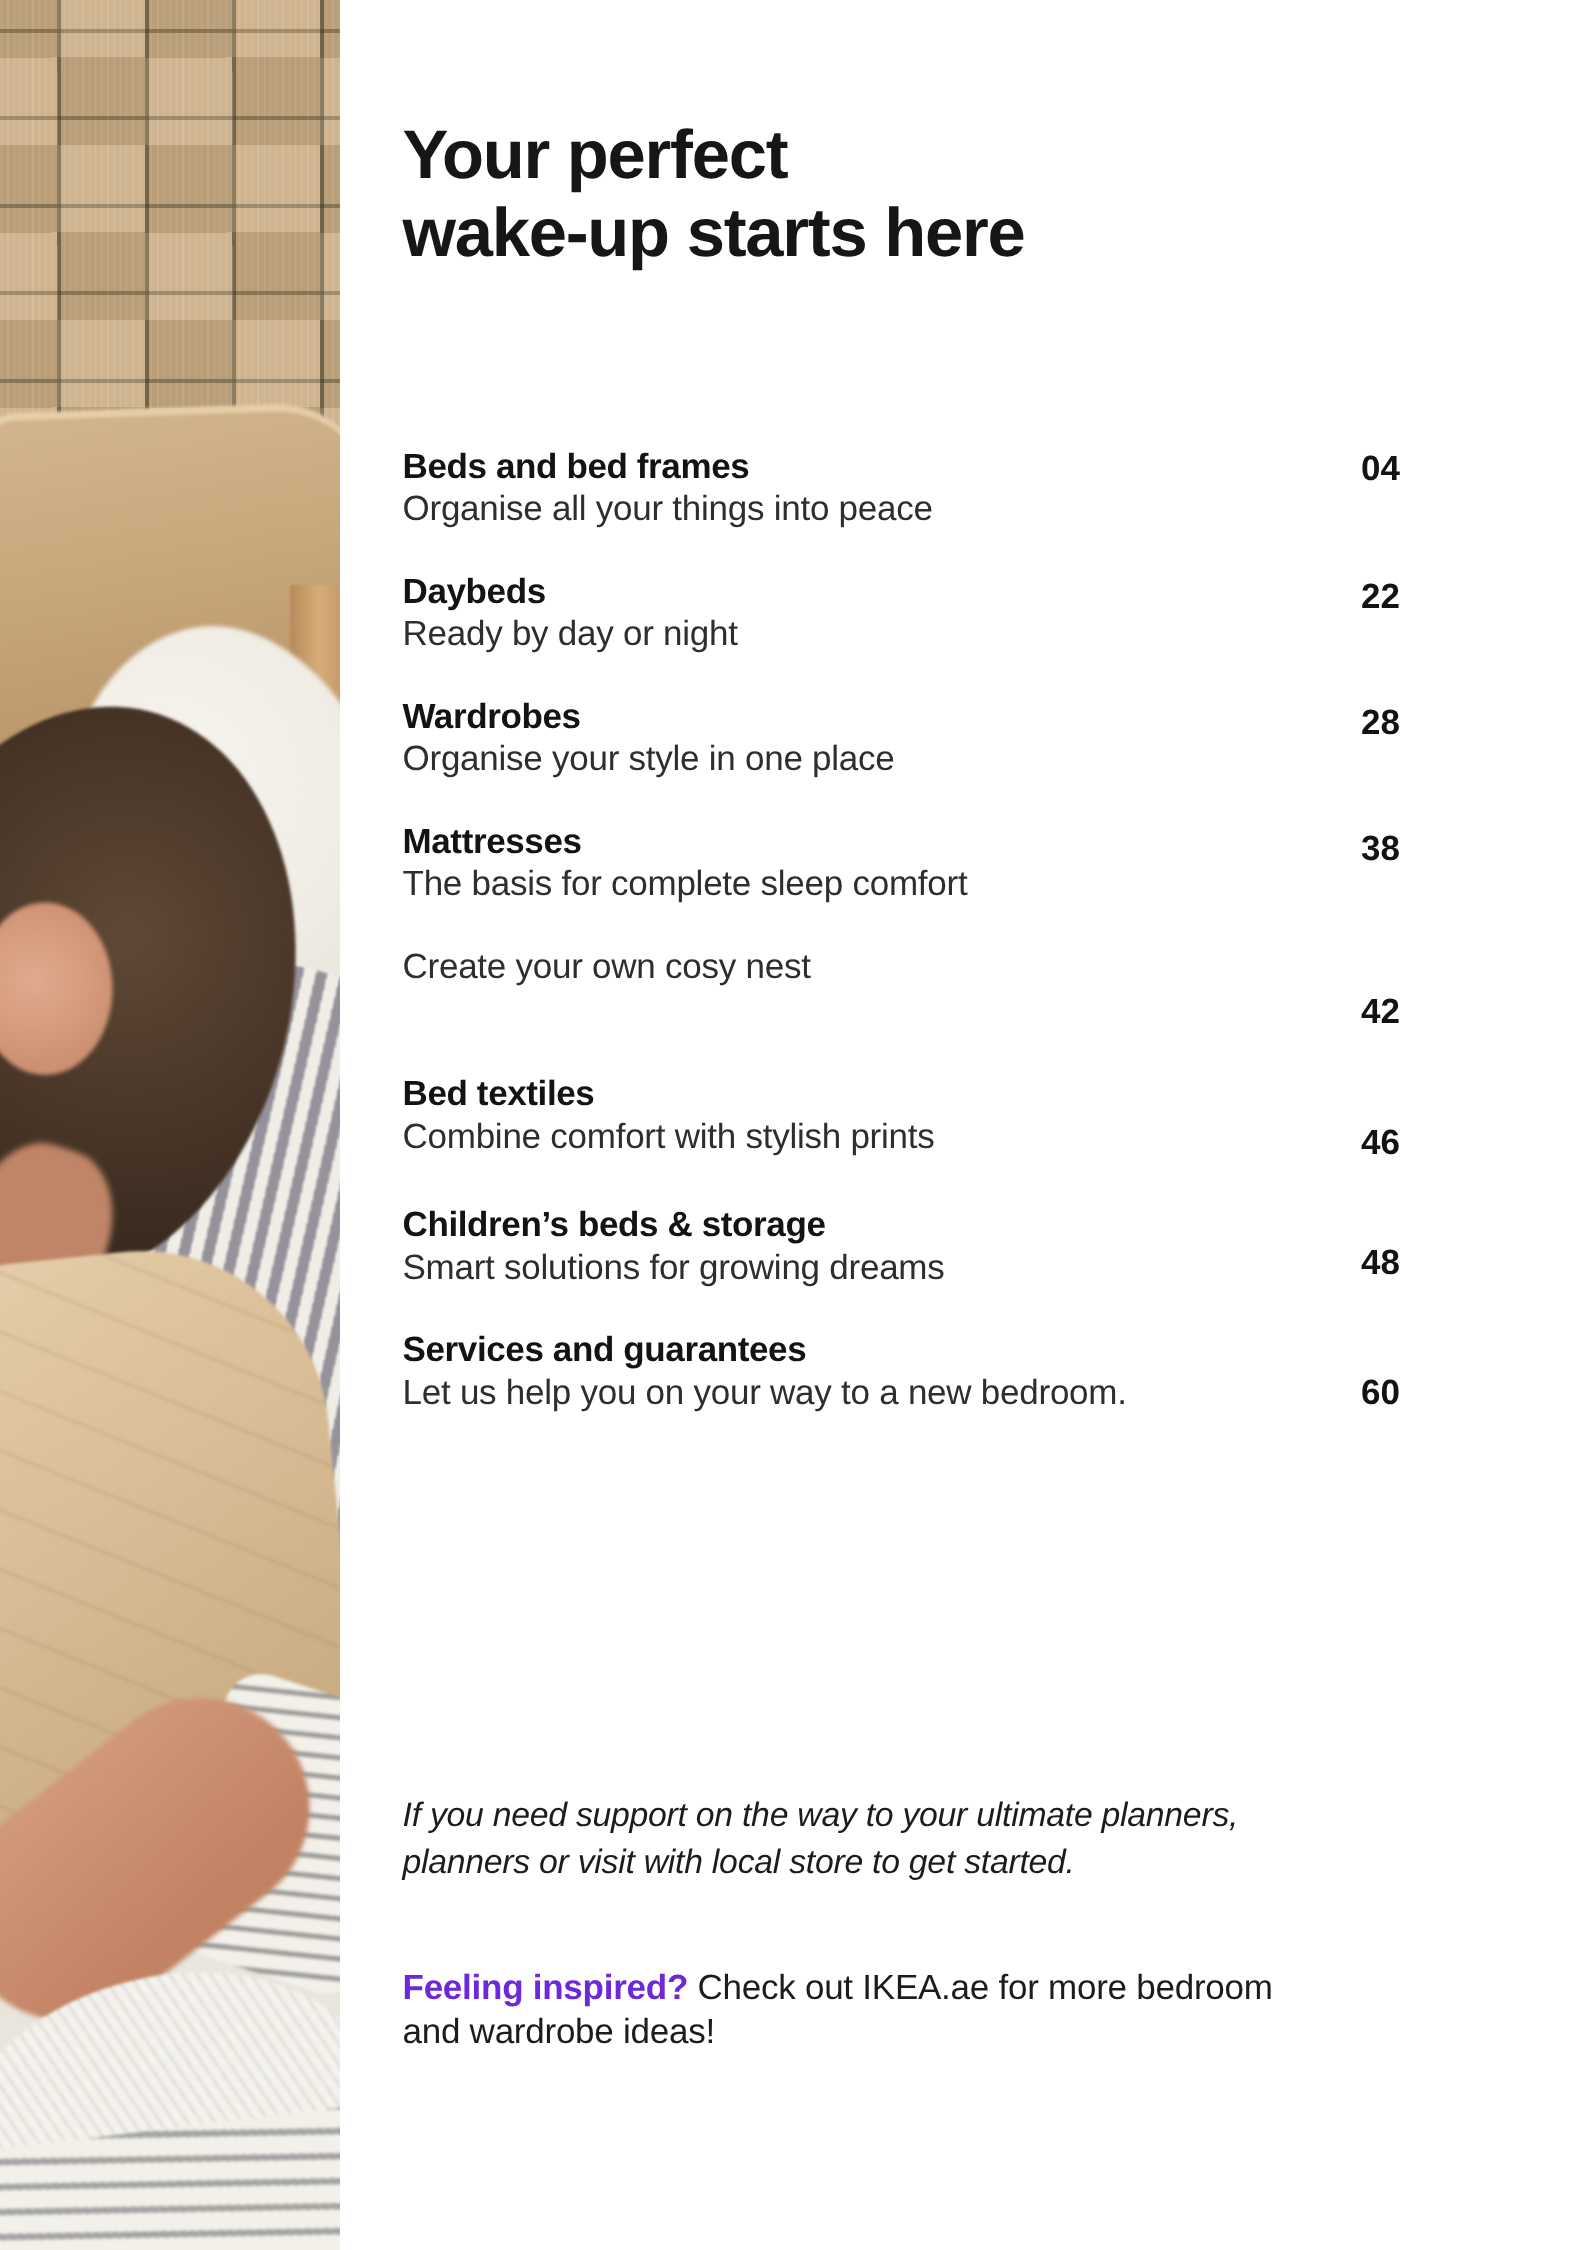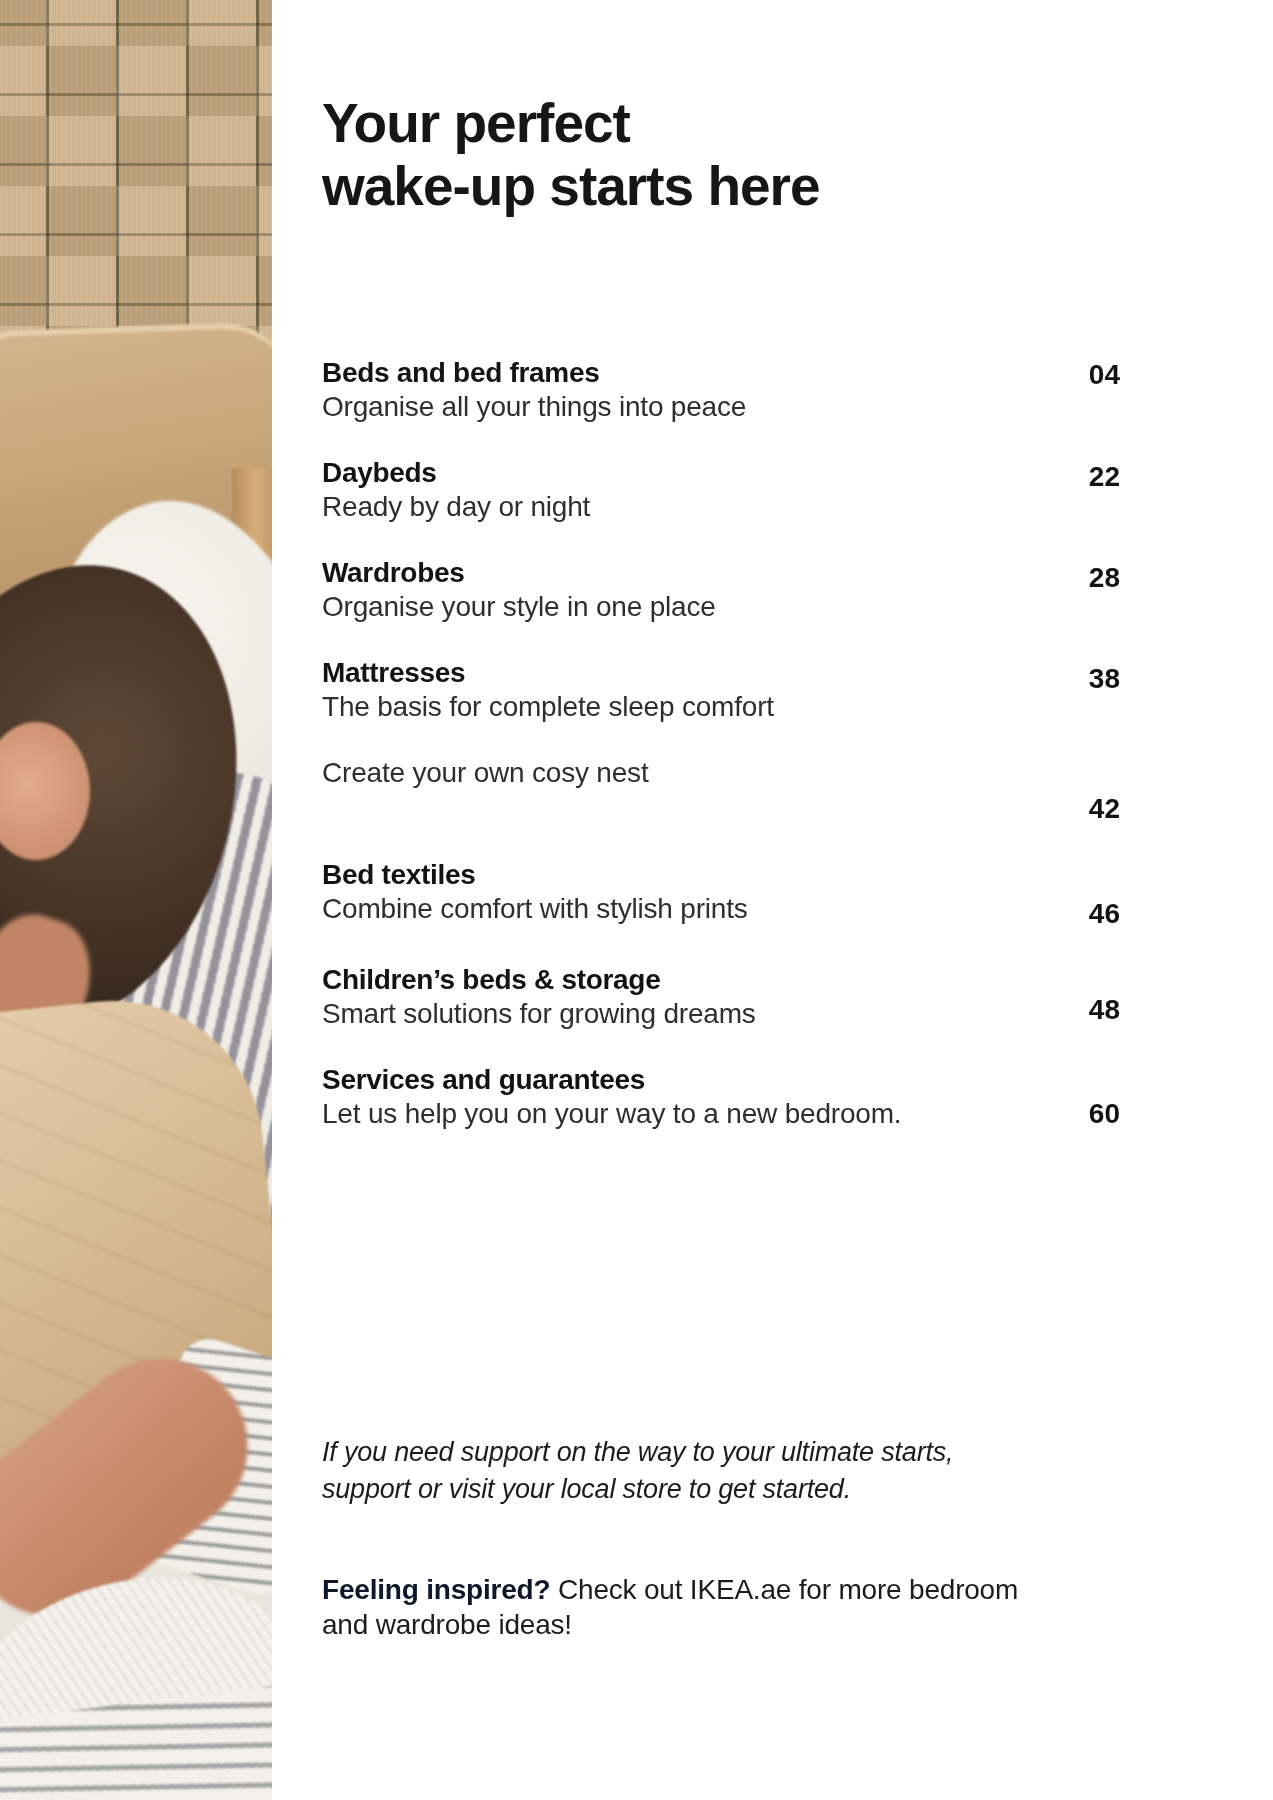--- a/index.html
+++ b/index.html
@@ -150,21 +150,21 @@
 
   .support {
     position:absolute; top:1434px; left:0;
     font-style:italic; font-size:27px; line-height:37px; color:#1c1c1c;
     letter-spacing:-0.2px;
   }
   .inspired {
     position:absolute; top:1572px; left:0;
     font-size:28px; line-height:35px; color:#1c1c1c; letter-spacing:-0.2px;
   }
-  .inspired b { font-weight:700; color:#0f172a; }
+  .inspired b { font-weight:700; color:#6d28d9; }
 </style>
 </head>
 <body>
 
 <div class="photo">
   <div class="layer weave"></div>
   <div class="layer pillow-tan"></div>
   <div class="layer wood-frame"></div>
   <div class="layer pillow-white"></div>
   <div class="layer striped-pillow"></div>
@@ -247,22 +247,22 @@
       <div class="toc-text">
         <div class="toc-title">Services and guarantees</div>
         <div class="toc-sub">Let us help you on your way to a new bedroom.</div>
       </div>
       <div class="toc-page">60</div>
     </div>
 
   </div>
 
   <div class="support">
-    <div>If you need support on the way to your ultimate starts,</div>
-    <div>support or visit your local store to get started.</div>
+    <div>If you need support on the way to your ultimate planners,</div>
+    <div>planners or visit with local store to get started.</div>
   </div>
 
   <div class="inspired">
     <div><b>Feeling inspired?</b><span> Check out </span><span>IKEA.ae</span><span> for more bedroom</span></div>
     <div>and wardrobe ideas!</div>
   </div>
 
 </div>
 
 </body></html>

